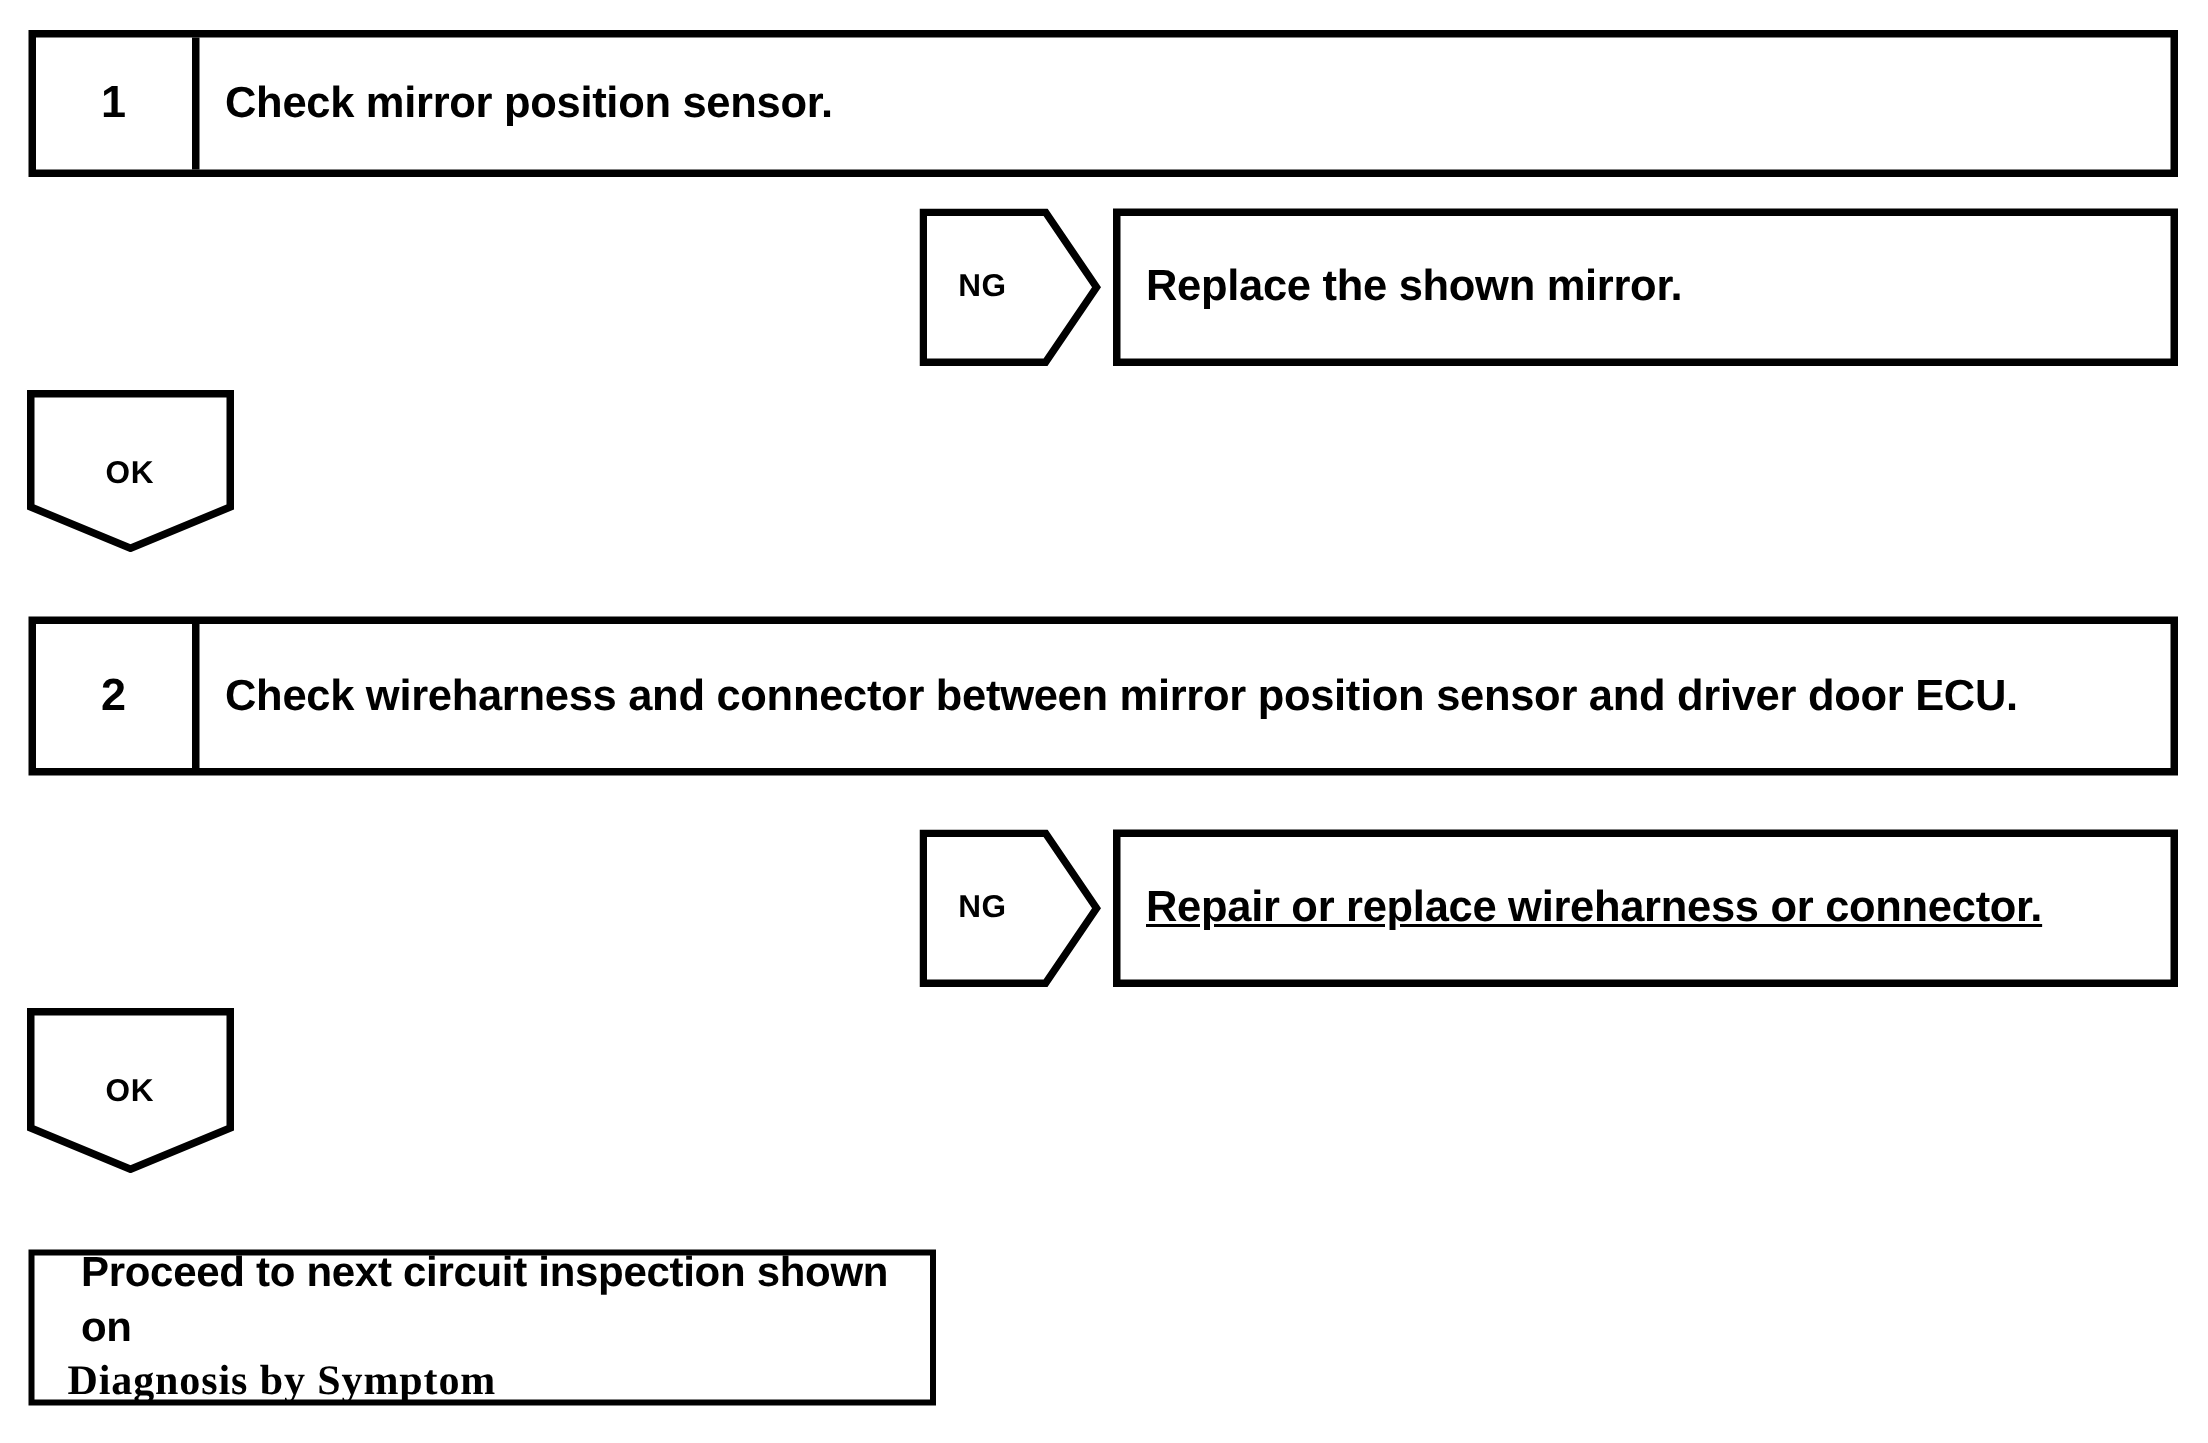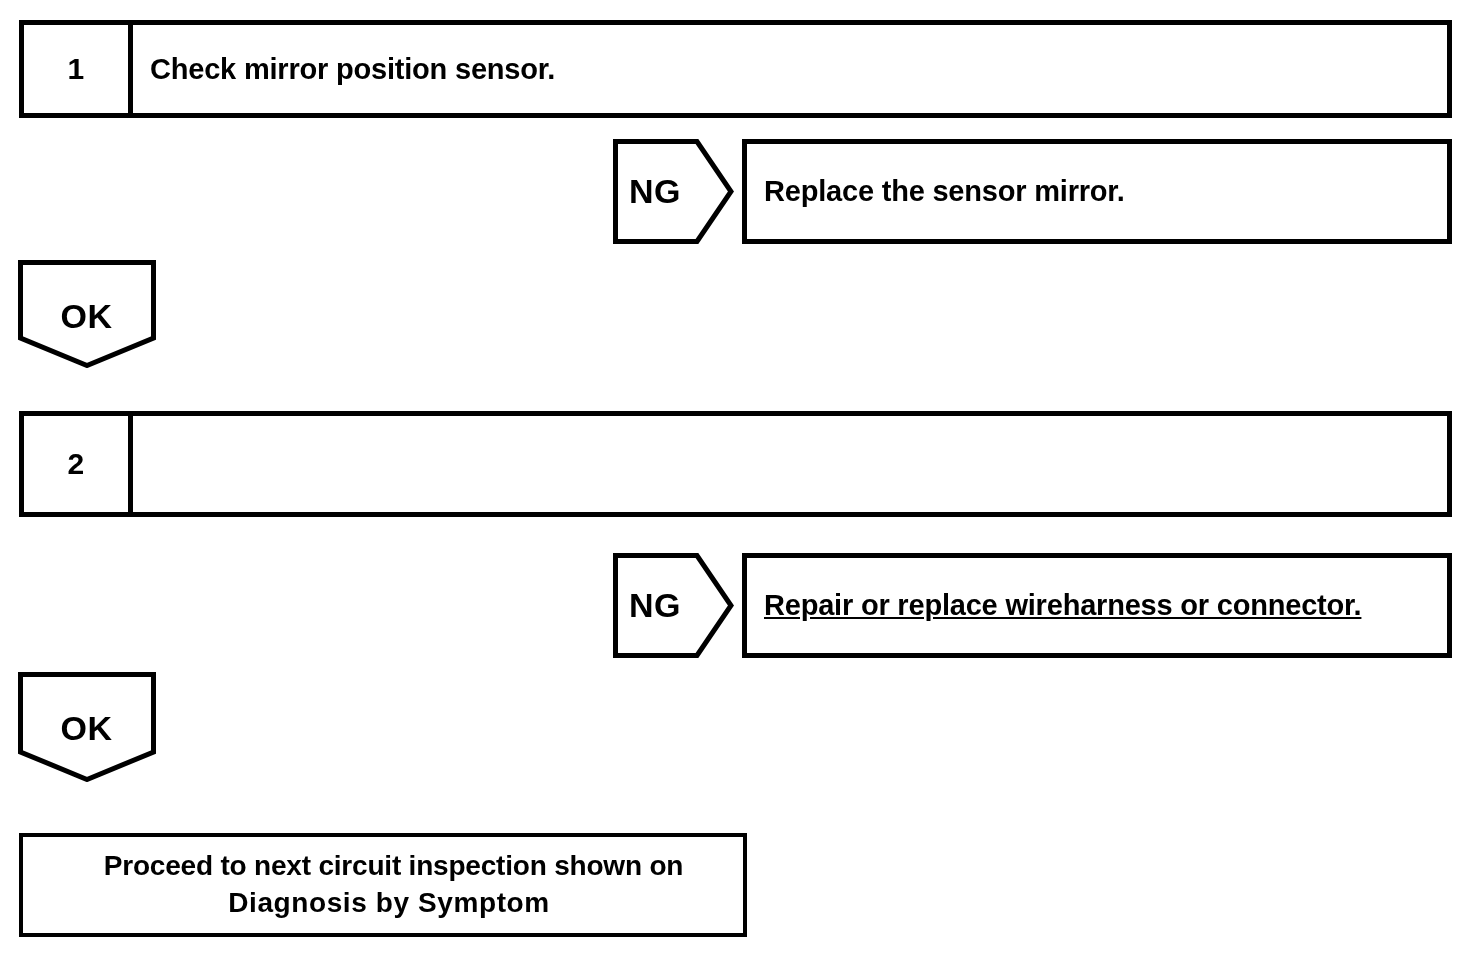--- a/index.html
+++ b/index.html
@@ -80,34 +80,34 @@
     flex-direction: column;
     justify-content: center;
     font-size: 28px;
     font-weight: bold;
     line-height: 1.32;
     letter-spacing: -0.2px;
     padding-left: 22px;
     padding-right: 10px;
   }
   .terminal-line-1 { padding-left: 9px; }
-  .terminal-line-2 { padding-left: 0px; letter-spacing: 0.6px; }
+  .terminal-line-2 { padding-left: 0px; letter-spacing: 0.6px; font-family: Liberation Serif, serif; }
 
   
   .arrow {
     position: absolute;
   }
   .arrow svg {
     display: block;
     width: 100%;
     height: 100%;
   }
   .arrow-label {
     position: absolute;
-    font-size: 34px;
+    font-size: 21px;
     font-weight: bold;
     letter-spacing: 0.5px;
     pointer-events: none;
   }
   .ng-label { left: 0; top: 0; width: 84px; height: 104px;
               display: flex; align-items: center; justify-content: center; }
   .ok-label { left: 0; top: 16px; width: 137px; height: 80px;
               display: flex; align-items: center; justify-content: center; }
 </style>
 </head>
@@ -120,47 +120,48 @@
     <div class="step-text">Check mirror position sensor.</div>
   </div>
 
   <div class="arrow" style="left:613px; top:139px; width:121px; height:105px;">
     <svg viewBox="0 0 121 105" preserveAspectRatio="none" aria-hidden="true">
       <polygon points="2.5,2.5 84,2.5 118,52.5 84,102.5 2.5,102.5" fill="#ffffff" stroke="#000000" stroke-width="5" stroke-linejoin="miter"></polygon>
     </svg>
     <div class="arrow-label ng-label">NG</div>
   </div>
 
-  <div class="plain-box" style="left:742px; top:139px; width:710px; height:105px;">Replace the sensor mirror.</div>
+  <div class="plain-box" style="left:742px; top:139px; width:710px; height:105px;">Replace the shown mirror.</div>
 
   <div class="arrow" style="left:18px; top:260px; width:138px; height:108px;">
     <svg viewBox="0 0 138 108" preserveAspectRatio="none" aria-hidden="true">
       <polygon points="2.5,2.5 135.5,2.5 135.5,78 69,105.5 2.5,78" fill="#ffffff" stroke="#000000" stroke-width="5" stroke-linejoin="miter"></polygon>
     </svg>
     <div class="arrow-label ok-label">OK</div>
   </div>
 
   <div class="step-box" style="left:19px; top:411px; width:1433px; height:106px;">
     <div class="step-num">2</div>
+    <div class="step-text">Check wireharness and connector between mirror position sensor and driver door ECU.</div>
   </div>
 
   <div class="arrow" style="left:613px; top:553px; width:121px; height:105px;">
     <svg viewBox="0 0 121 105" preserveAspectRatio="none" aria-hidden="true">
       <polygon points="2.5,2.5 84,2.5 118,52.5 84,102.5 2.5,102.5" fill="#ffffff" stroke="#000000" stroke-width="5" stroke-linejoin="miter"></polygon>
     </svg>
     <div class="arrow-label ng-label">NG</div>
   </div>
 
   <div class="plain-box" style="left:742px; top:553px; width:710px; height:105px;text-decoration:underline;">Repair or replace wireharness or connector.</div>
 
   <div class="arrow" style="left:18px; top:672px; width:138px; height:110px;">
     <svg viewBox="0 0 138 110" preserveAspectRatio="none" aria-hidden="true">
       <polygon points="2.5,2.5 135.5,2.5 135.5,80 69,107.5 2.5,80" fill="#ffffff" stroke="#000000" stroke-width="5" stroke-linejoin="miter"></polygon>
     </svg>
     <div class="arrow-label ok-label">OK</div>
   </div>
 
-  <div class="terminal-box" style="left:19px; top:833px; width:728px; height:104px;text-align:center;">
+  <div class="terminal-box" style="left:19px; top:833px; width:605px; height:104px;">
     <div class="terminal-line-1">Proceed to next circuit inspection shown on</div>
     <div class="terminal-line-2">Diagnosis by Symptom</div>
   </div>
 
 </div>
 
 </body></html>

